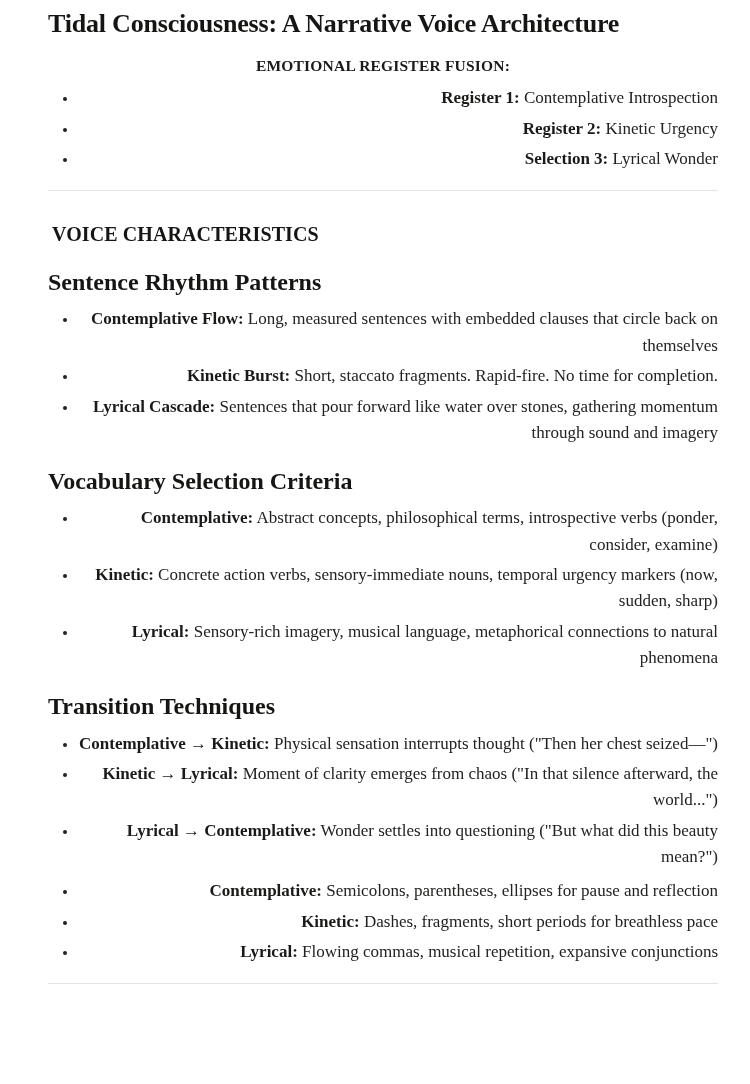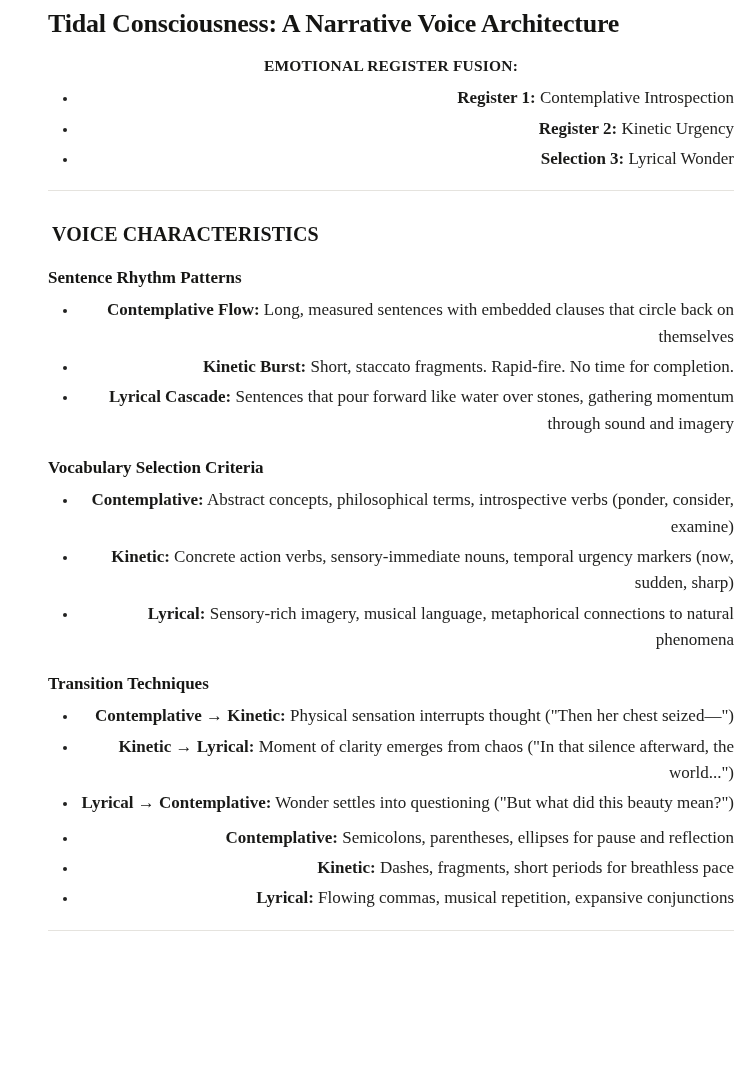--- a/index.html
+++ b/index.html
@@ -1,21 +1,21 @@
 <!DOCTYPE html>
 <html><head>
 <meta charset="utf-8">
 <style>
   * { box-sizing: border-box; }
   html, body { margin: 0; padding: 0; background: #ffffff; }
   .doc {
     width: 750px;
     height: 1073px;
     overflow: hidden;
-    padding: 7px 16px 10px 48px;
+    padding: 7px 32px 10px 48px;
     font-family: "Liberation Serif", "DejaVu Serif", serif;
     color: #1d1d1b;
     background: #ffffff;
   }
   h1 {
     font-size: 26px;
     font-weight: 700;
     line-height: 1.3;
     margin: 0;
     color: #151513;
@@ -32,21 +32,21 @@
   }
   h2 {
     font-size: 20px;
     font-weight: 700;
     line-height: 1.3;
     margin: 30px 4px 0;
     letter-spacing: 0.1px;
     color: #151513;
   }
   h3 {
-    font-size: 17px;
+    font-size: 24px;
     font-weight: 700;
     line-height: 1.3;
     margin: 20px 0 0;
     color: #151513;
   }
   ul {
     margin: 8px 0 0;
     padding: 0 0 0 30px;
     list-style: disc;
   }

